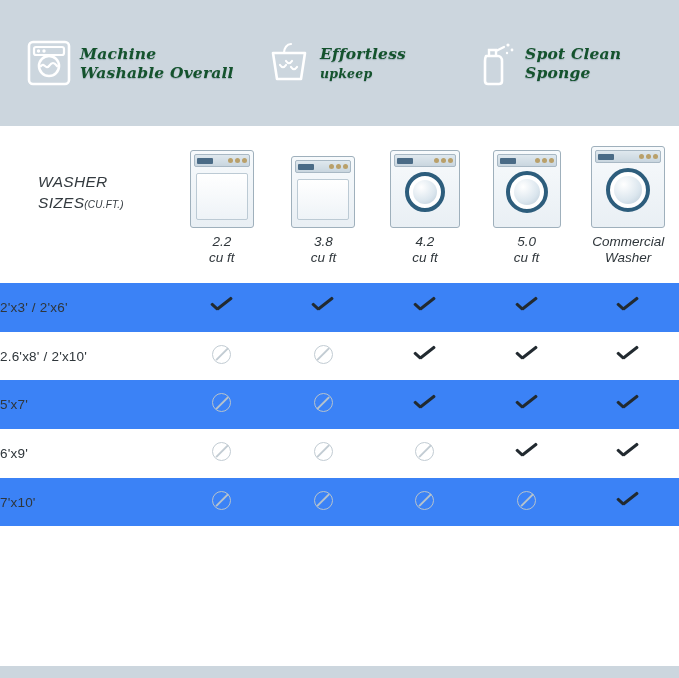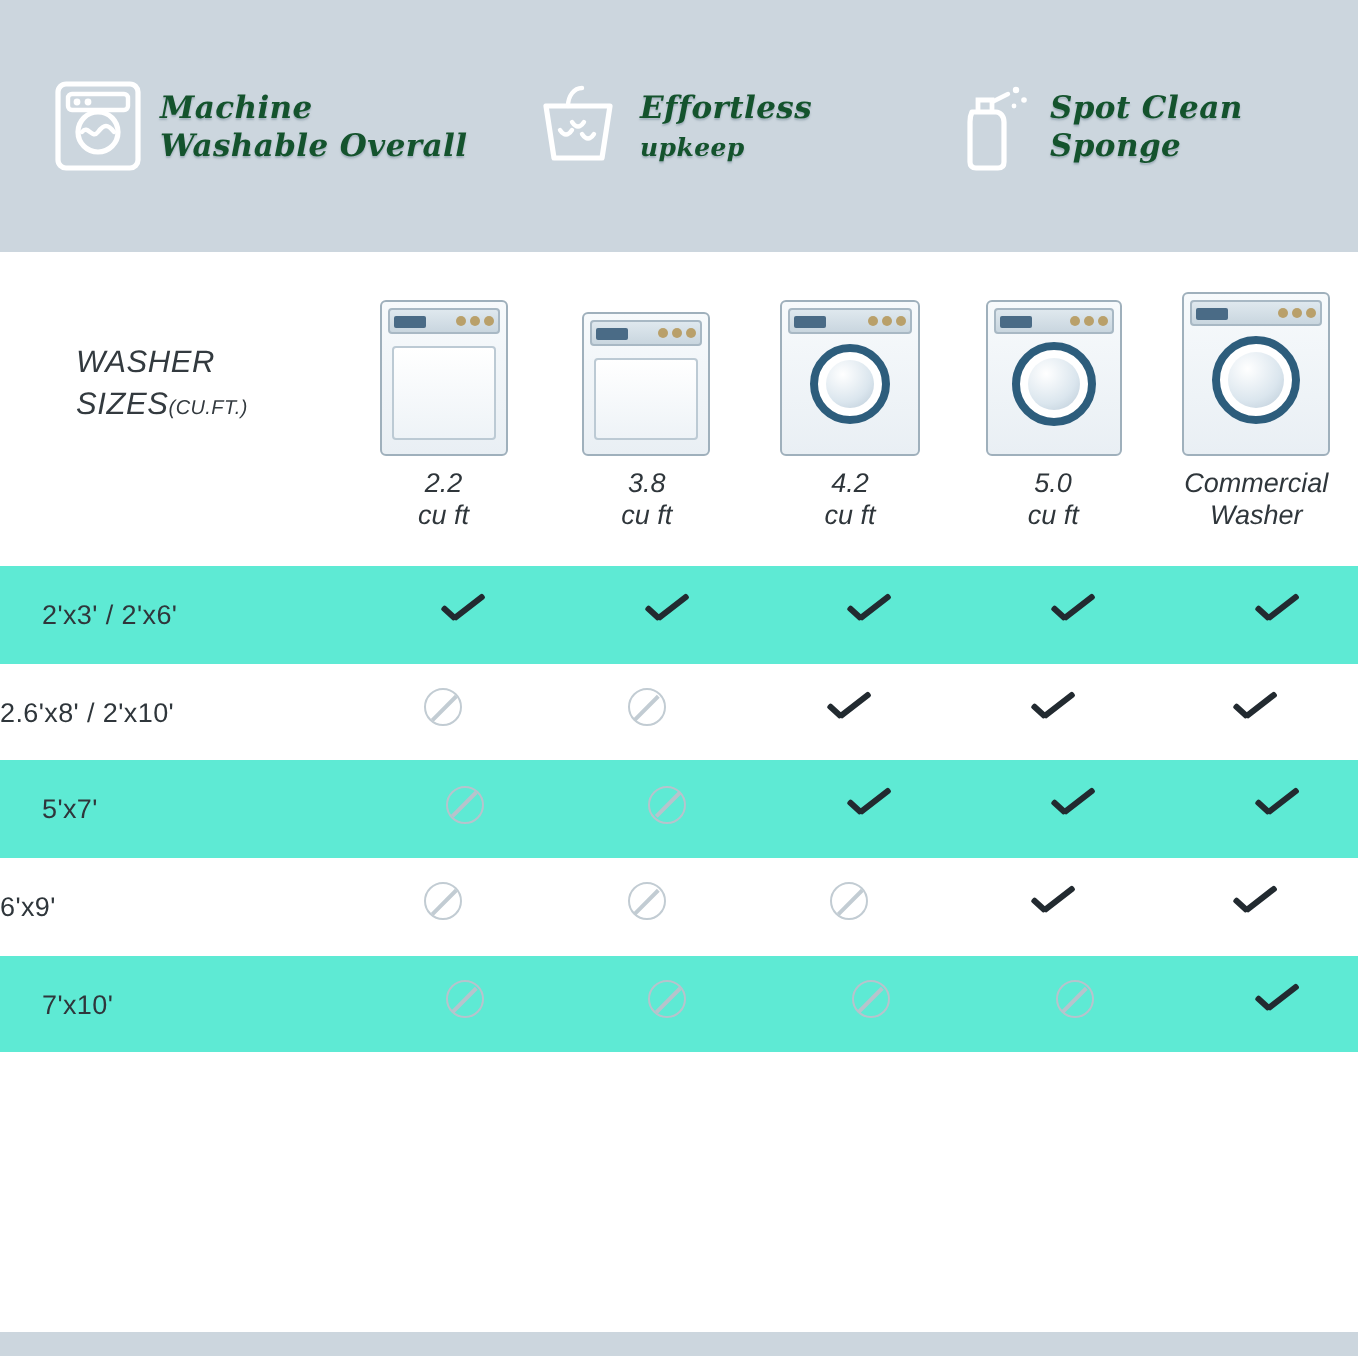--- a/index.html
+++ b/index.html
@@ -189,21 +189,21 @@
   .m-c { width: 70px; height: 78px; }
   .m-d { width: 68px; height: 78px; }
   .m-e { width: 74px; height: 82px; }
 
   
   .row td {
     height: 48.7px;
     padding: 0;
     vertical-align: middle;
   }
-  .row.shade td { background: #5eead4; padding-left: 21px; }
+  .row.shade td { background: #3b82f6; }
   .row.plain td { background: #ffffff; }
 
   .rlabel {
     font-size: 13.5px;
     color: #2f363b;
     padding-left: 26px;
     letter-spacing: 0.2px;
   }
   .cellmark {
     text-align: center;

